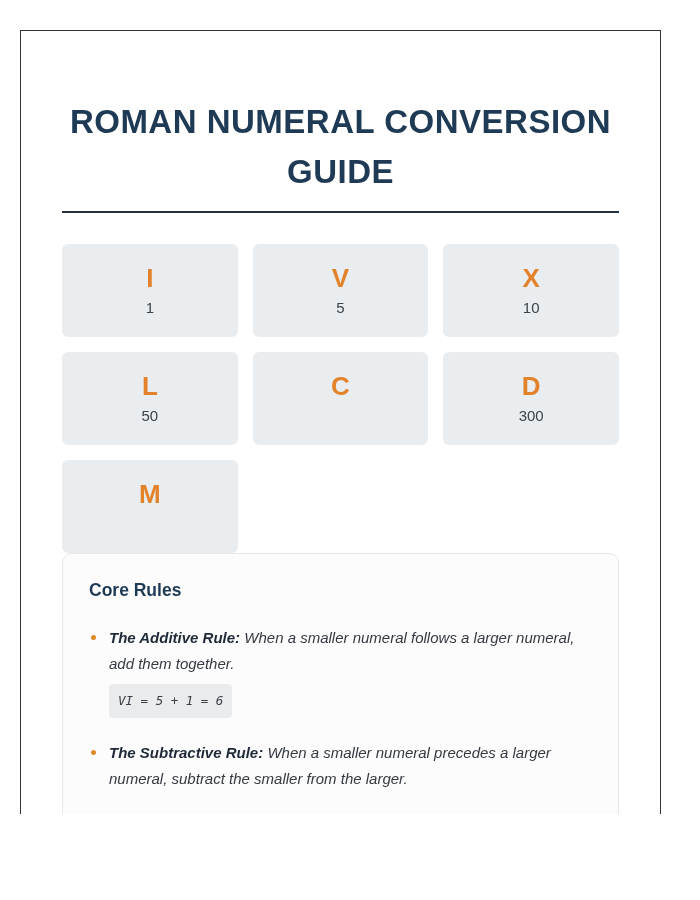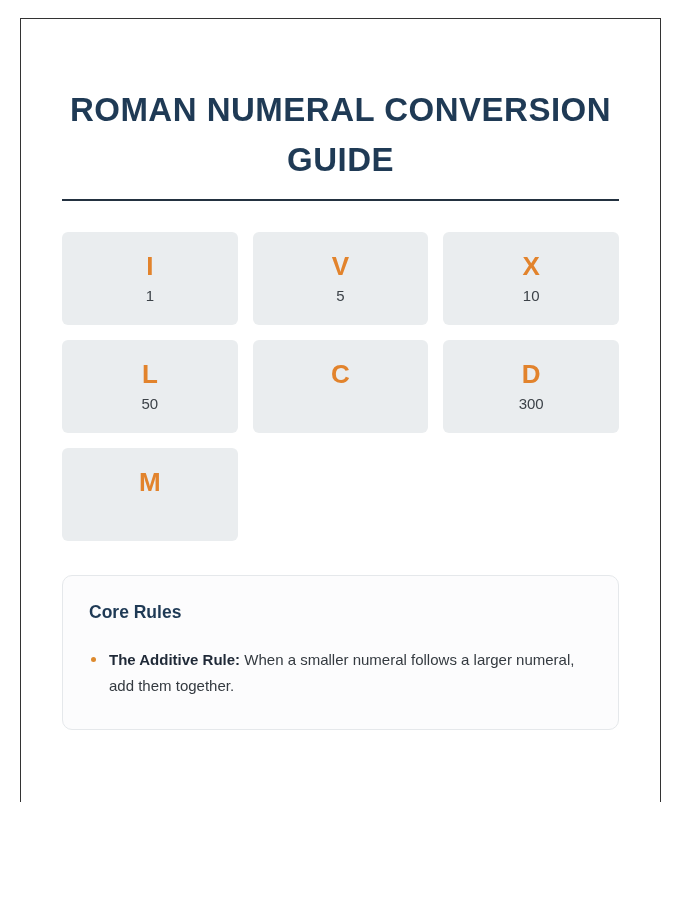--- a/index.html
+++ b/index.html
@@ -4,21 +4,21 @@
 <style>
   * { margin: 0; padding: 0; box-sizing: border-box; }
   html, body {
     width: 700px; height: 900px;
     background: #ffffff;
     font-family: "Liberation Sans", "DejaVu Sans", sans-serif;
     overflow: hidden;
   }
   .page {
     position: absolute;
-    left: 20px; top: 18px;
+    left: 20px; top: 30px;
     width: 641px; height: 784px;
     background: #ffffff;
     border: 1px solid #333333;
     border-bottom: none;
     padding: 0 41px;
     overflow: hidden;
   }
   .title {
     margin-top: 66px;
     text-align: center;
@@ -51,35 +51,35 @@
     line-height: 30px;
     font-weight: 700;
     color: #e2832c;
   }
   .card .value {
     margin-top: 6px;
     font-size: 15px;
     color: #3c4248;
   }
   .rules-box {
-    margin-top: 34px;
     background: #fcfcfd;
     border: 1px solid #e5e8eb;
     border-radius: 10px;
     padding: 26px 26px 30px 26px;
   }
   .rules-heading {
     font-size: 17.5px;
     font-weight: 700;
     color: #1f3a55;
   }
   .rules-list {
     list-style: none;
     margin-top: 24px;
     padding-right: 12px;
+    font-style: italic;
   }
   .rule-item {
     position: relative;
     padding-left: 20px;
     font-size: 15px;
     line-height: 26px;
     color: #343a40;
   }
   .rule-item + .rule-item { margin-top: 22px; }
   .rule-item .bullet {
@@ -142,17 +142,26 @@
     </div>
   </div>
 
   <div class="rules-box">
     <h2 class="rules-heading">Core Rules</h2>
     <ul class="rules-list">
       <li class="rule-item">
         <span class="bullet"></span>
         <span class="rule-name">The Additive Rule:</span>
         <span class="rule-desc">When a smaller numeral follows a larger numeral, add them together.</span>
+        <div>
+          <span class="code-chip">VI = 5 + 1 = 6</span>
+        </div>
+      </li>
+      <li class="rule-item">
+        <span class="bullet"></span>
+        <span class="rule-name">The Subtractive Rule:</span>
+        <span class="rule-desc">When a smaller numeral precedes a larger numeral, subtract the smaller from the larger.</span>
+        
       </li>
     </ul>
   </div>
 
 </div>
 
 </body></html>

